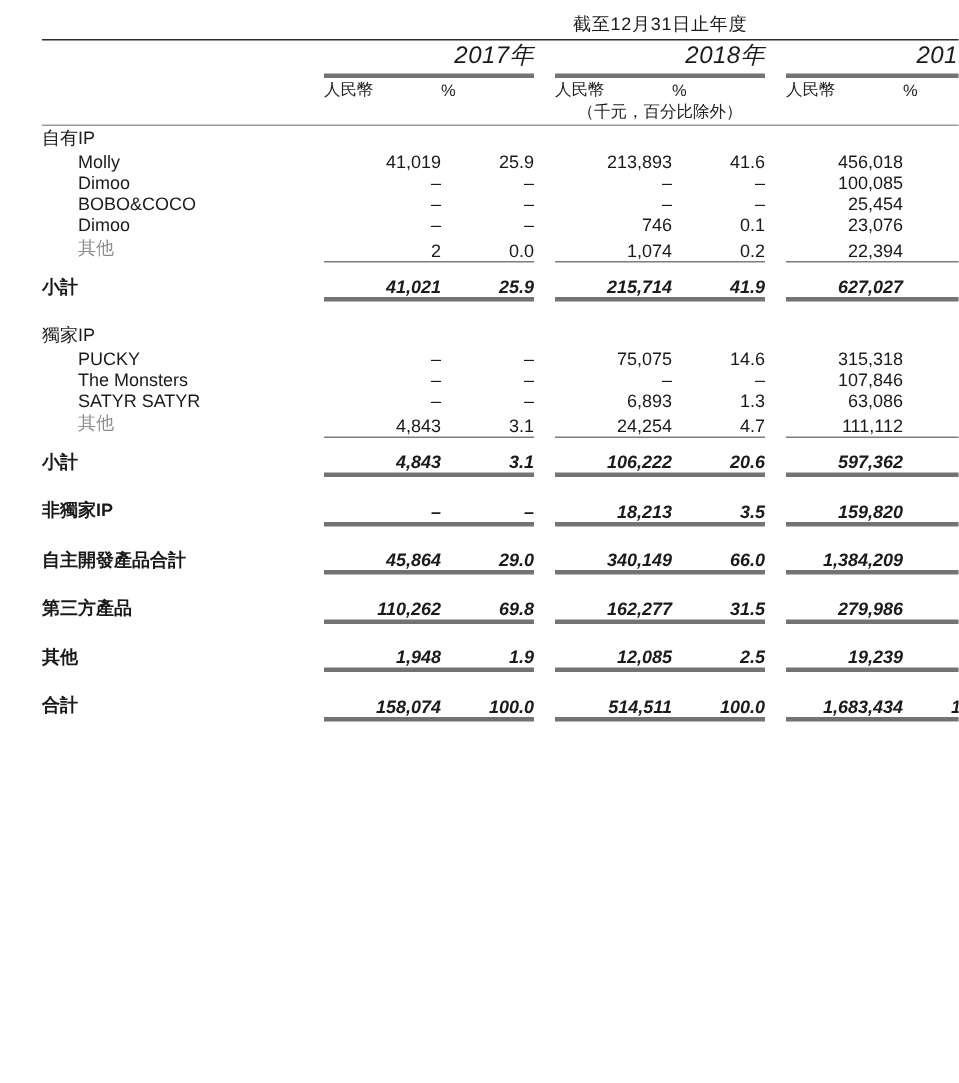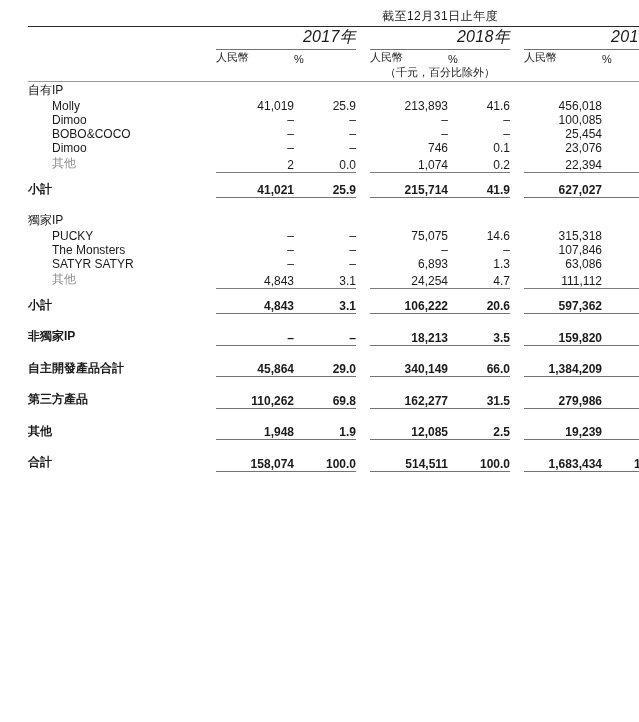--- a/index.html
+++ b/index.html
@@ -88,21 +88,21 @@
   }
   tr.subtotal td.lbl, tr.subtotal td.num { font-weight: bold; }
   tr.major td.lbl, tr.major td.num { font-weight: bold; }
   tr.total td.lbl, tr.total td.num { font-weight: bold; }
 
   .spacer-sm td { height: 8px; font-size: 0; line-height: 0; }
   .spacer-md td { height: 14px; font-size: 0; line-height: 0; }
 
   
   .uline-num { border-bottom: 1px solid #7d7d7d; }
-  .uline-num-dark { border-bottom: 1px solid #737373; }
+  .uline-num-dark { border-bottom: 3px solid #737373; font-style: italic; }
 </style>
 </head>
 <body>
 
 <div class="sheet">
   <table class="fin">
     <colgroup>
       <col class="c-label">
       <col class="c-num">
         <col class="c-pct">

